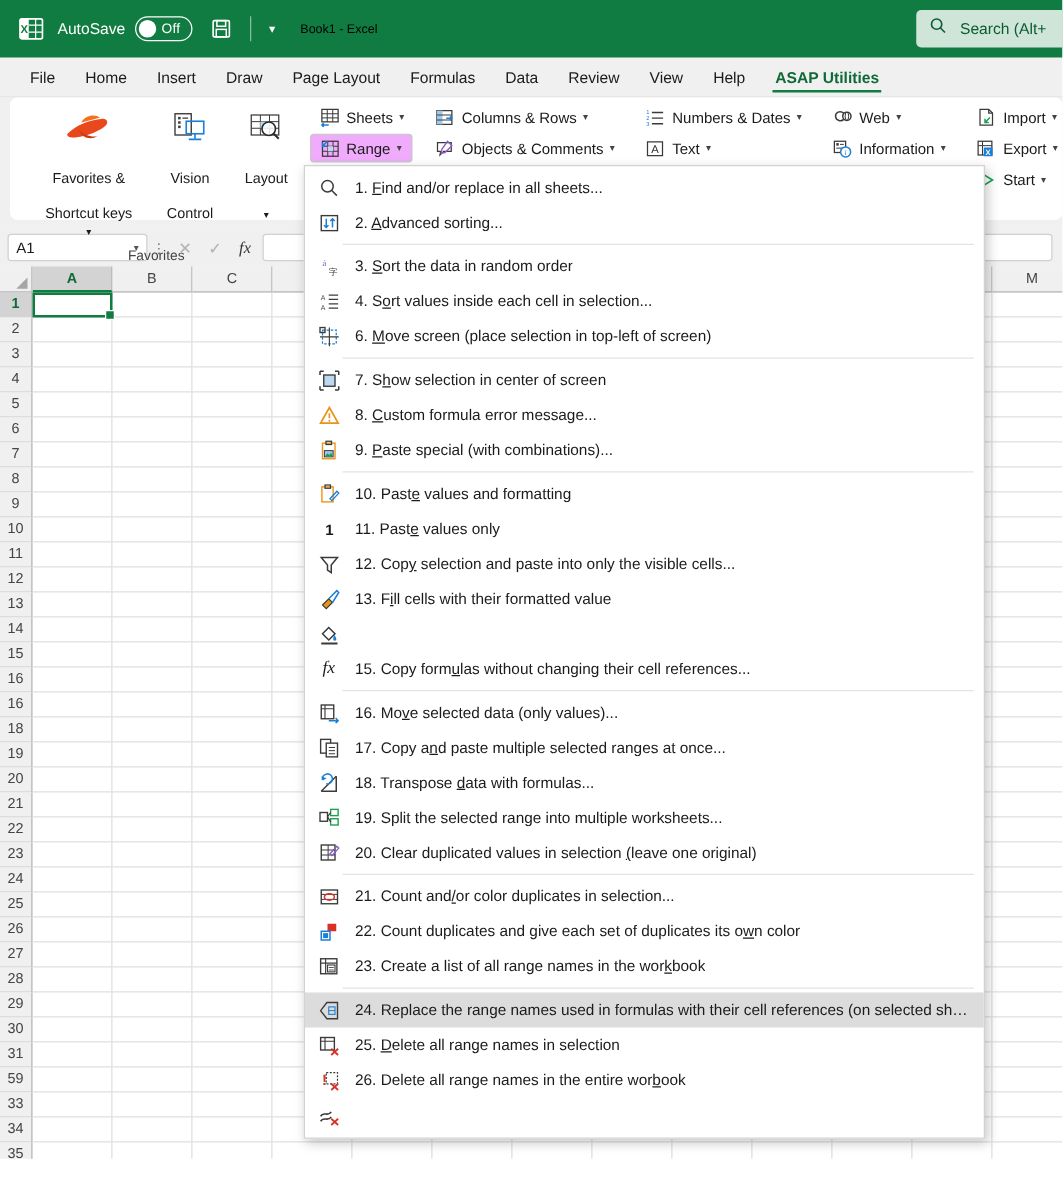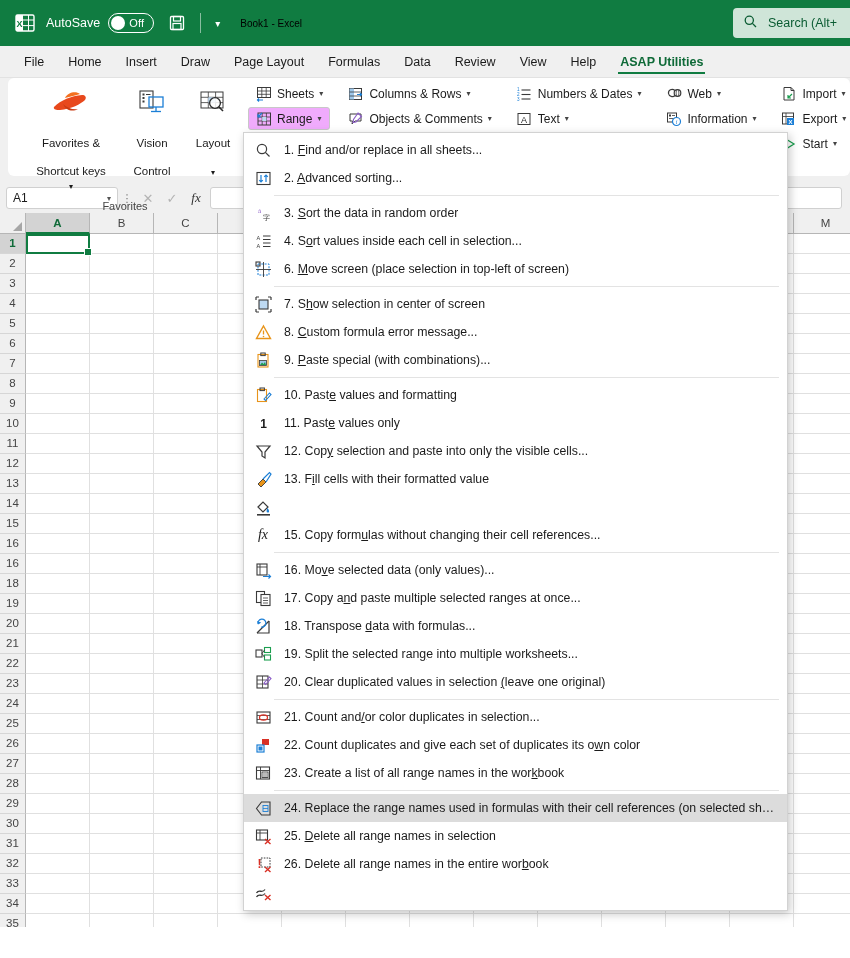--- a/index.html
+++ b/index.html
@@ -504,21 +504,21 @@
           <div class="rh">22</div>
           <div class="rh">23</div>
           <div class="rh">24</div>
           <div class="rh">25</div>
           <div class="rh">26</div>
           <div class="rh">27</div>
           <div class="rh">28</div>
           <div class="rh">29</div>
           <div class="rh">30</div>
           <div class="rh">31</div>
-          <div class="rh">32</div>
+          <div class="rh">59</div>
           <div class="rh">33</div>
           <div class="rh">34</div>
           <div class="rh">35</div>
         </div>
       <div class="cellsarea" id="cellsarea">
           <div class="gridrow">
             <div class="cell" style="width: 64px;"></div>
             <div class="cell" style="width: 64px;"></div>
             <div class="cell" style="width: 64px;"></div>
             <div class="cell" style="width: 64px;"></div>

